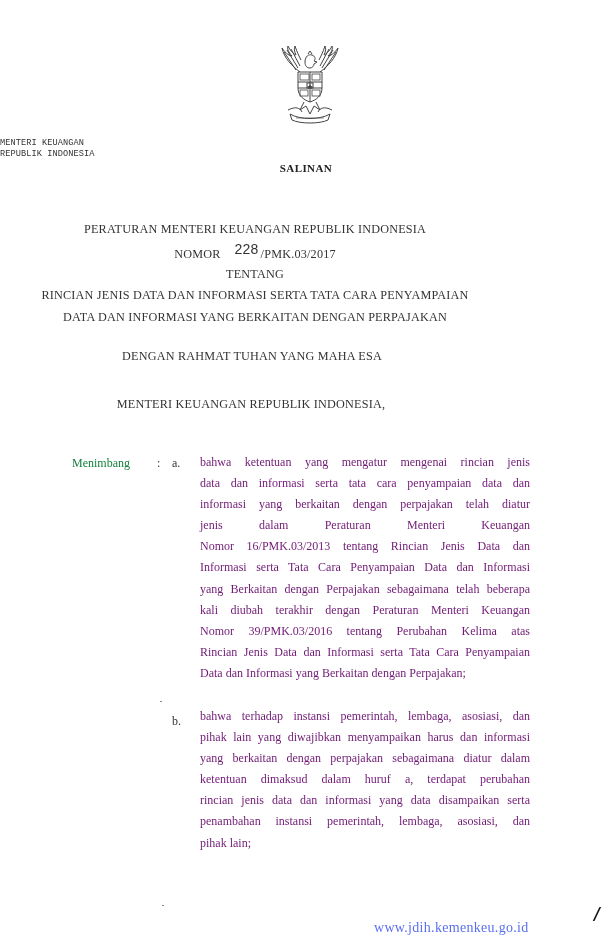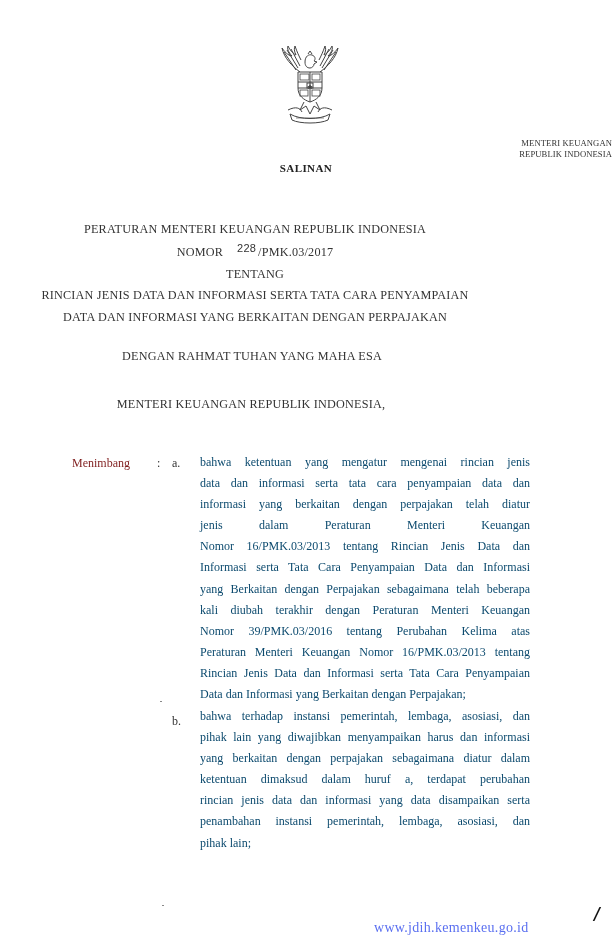--- a/index.html
+++ b/index.html
@@ -1,30 +1,30 @@
 <!DOCTYPE html>
 <html><head>
 <meta charset="utf-8">
 <style>
   html, body { margin: 0; padding: 0; background: #ffffff; }
   body { width: 612px; height: 936px; position: relative; overflow: hidden;
          font-family: "DejaVu Serif", "Liberation Serif", serif; color: #333333; }
   .emblem { position: absolute; left: 278px; top: 44px; width: 64px; height: 86px; }
-  .ministry { position: absolute; left: 0; width: 612px; text-align: right;
-              font-family: Liberation Serif, serif; font-size: 8.6px; color: #333; letter-spacing: 0.1px; }
+  .ministry { position: absolute; left: 0; width: 504px; text-align: left;
+              font-family: Liberation Mono, monospace; font-size: 8.6px; color: #333; letter-spacing: 0.1px; }
   .salinan { position: absolute; left: 0; top: 162px; width: 612px; text-align: center;
              font-family: "Liberation Serif", serif; font-weight: bold; font-size: 11px; color: #222; letter-spacing: 0.4px; }
   .title-line { position: absolute; left: 0; width: 510px; text-align: center;
                 font-family: "Liberation Serif", serif; font-size: 12.2px; color: #333; letter-spacing: 0.2px; white-space: nowrap; }
-  .nomor-num { font-family: "Liberation Sans", sans-serif; font-size: 11px; position: relative; top: -4px; margin: 0 2px 0 14px; }
-  .label { position: absolute; left: 72px; top: 456px; font-family: "Liberation Serif", serif; font-size: 12px; color: #7f1d1d; }
+  .nomor-num { font-family: "Liberation Sans", sans-serif; font-size: 14px; position: relative; top: -4px; margin: 0 2px 0 14px; }
+  .label { position: absolute; left: 72px; top: 456px; font-family: "Liberation Serif", serif; font-size: 12px; color: #15803d; }
   .colon { position: absolute; left: 157px; top: 456px; font-size: 12px; font-family: "Liberation Serif", serif; }
   .item-letter { position: absolute; left: 172px; font-size: 12px; font-family: "Liberation Serif", serif; }
   .item-body { position: absolute; left: 200px; width: 330px; font-family: "Liberation Serif", serif;
-               font-size: 12px; line-height: 21.1px; color: #0c4a6e; text-align: justify; }
+               font-size: 12px; line-height: 21.1px; color: #701a75; text-align: justify; }
   .item-body .ln { display: block; text-align: justify; text-align-last: justify; white-space: nowrap; height: 21.1px; }
   .item-body .ln.last { text-align-last: left; }
   .footer-link { position: absolute; left: 374px; top: 896px; font-family: "Liberation Serif", serif;
                  font-size: 14px; color: #5a6ff0; letter-spacing: 0.3px; margin-top: 24px; }
   .paraf { position: absolute; left: 594px; top: 904px; font-size: 16px; font-style: italic; font-weight: bold; color: #111; }
   .speck { position: absolute; width: 2px; height: 1px; background: #888; }
 </style>
 </head>
 <body>
 
@@ -81,21 +81,20 @@
 <div class="item-body" style="top:452px;">
   <span class="ln">bahwa ketentuan yang  mengatur mengenai rincian jenis</span>
   <span class="ln">data dan informasi serta tata cara penyampaian data dan</span>
   <span class="ln">informasi yang berkaitan dengan perpajakan telah diatur</span>
   <span class="ln">jenis dalam Peraturan Menteri Keuangan</span>
   <span class="ln">Nomor 16/PMK.03/2013 tentang Rincian Jenis Data dan</span>
   <span class="ln">Informasi serta Tata Cara Penyampaian Data dan Informasi</span>
   <span class="ln">yang Berkaitan dengan Perpajakan sebagaimana telah beberapa</span>
   <span class="ln">kali diubah  terakhir dengan Peraturan Menteri Keuangan</span>
   <span class="ln">Nomor 39/PMK.03/2016 tentang Perubahan Kelima atas</span>
-  <span class="ln">Peraturan Menteri Keuangan Nomor 16/PMK.03/2013 tentang</span>
   <span class="ln">Rincian Jenis Data dan Informasi serta Tata Cara Penyampaian</span>
   <span class="ln last">Data dan Informasi yang Berkaitan dengan Perpajakan;</span>
 </div>
 
 <div class="item-letter" style="top:714px;">b.</div>
 <div class="item-body" style="top:706px;">
   <span class="ln">bahwa terhadap instansi pemerintah, lembaga, asosiasi, dan</span>
   <span class="ln">pihak lain yang diwajibkan menyampaikan harus dan informasi</span>
   <span class="ln">yang berkaitan dengan perpajakan sebagaimana diatur dalam</span>
   <span class="ln">ketentuan dimaksud dalam huruf a, terdapat perubahan</span>

